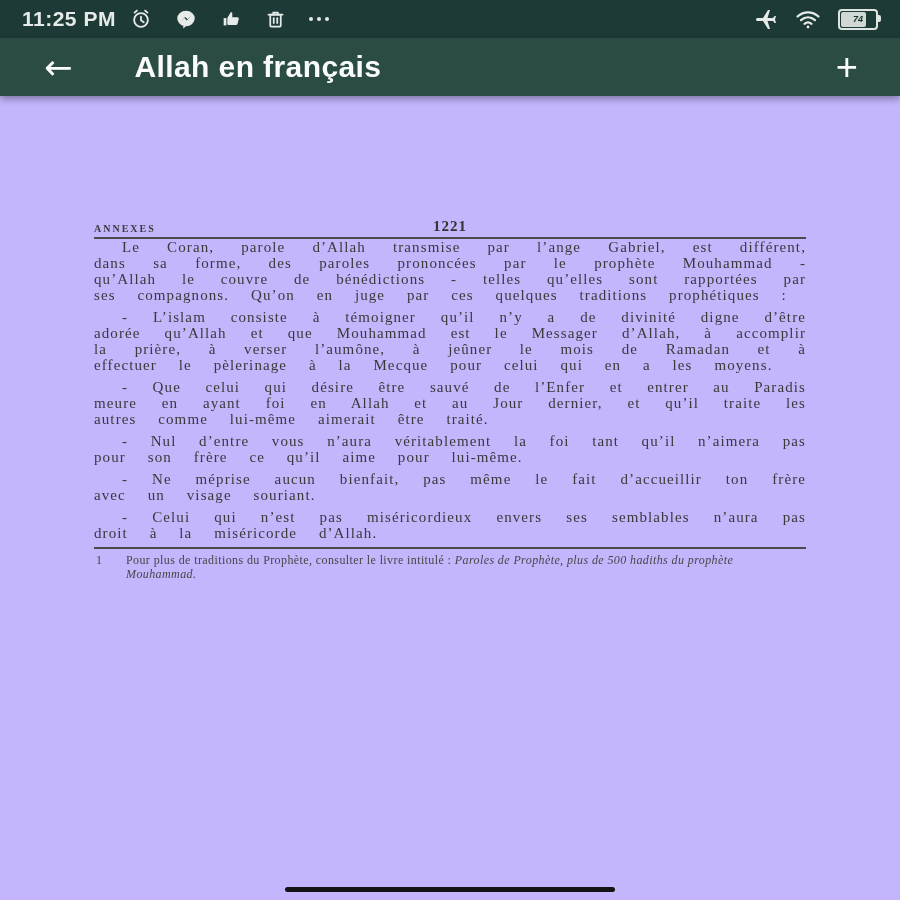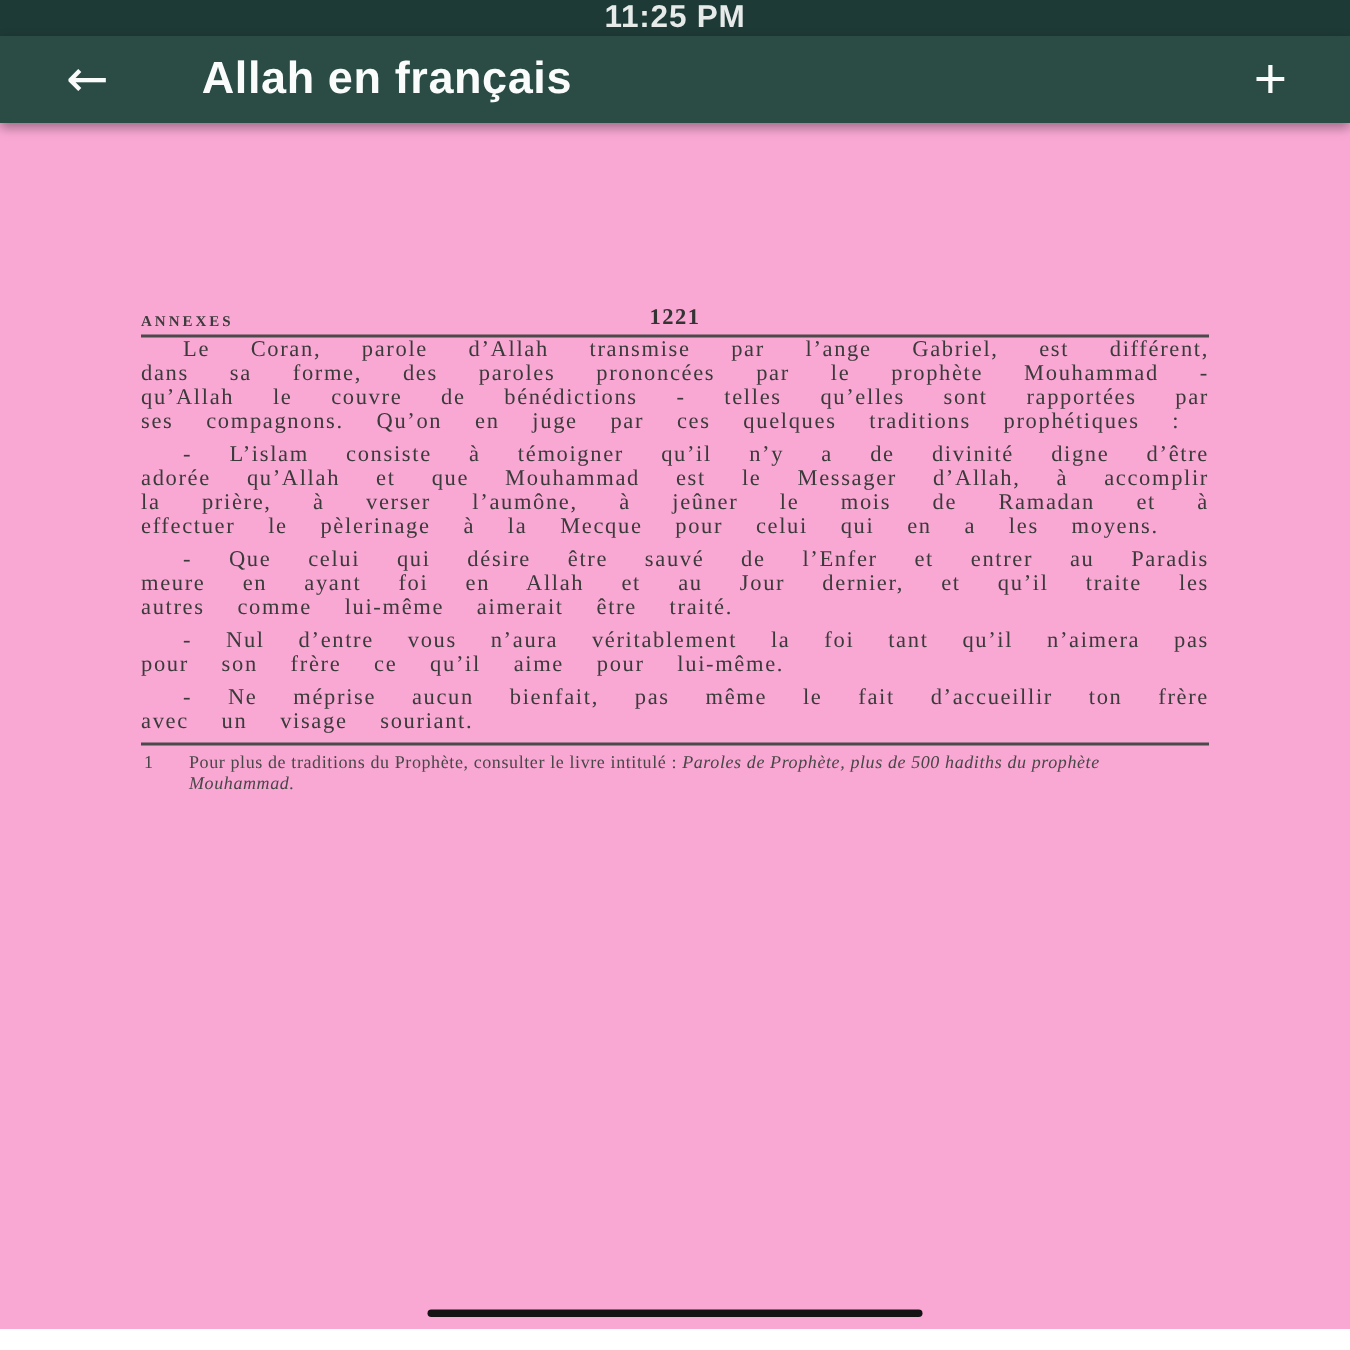--- a/index.html
+++ b/index.html
@@ -5,23 +5,23 @@
   html, body { margin: 0; padding: 0; }
   body {
     width: 900px; height: 900px; overflow: hidden;
     background: #ffffff;
     font-family: "Liberation Sans", sans-serif;
     position: relative;
   }
 
   
   .status-bar {
-    height: 24px; background: #1e3a36;
+    height: 38px; background: #1e3a36;
     display: flex; align-items: center;
-    padding: 0 22px; color: #e6ebe9; flex-direction: column;
+    padding: 0 22px; color: #e6ebe9;
   }
   .status-time { font-size: 21px; font-weight: bold; letter-spacing: 0.5px; }
   .sb-left-icons { display: flex; align-items: center; gap: 23px; margin-left: 14px; }
   .sb-right { margin-left: auto; display: flex; align-items: center; gap: 17px; }
   .sb-icon { display: inline-flex; align-items: center; justify-content: center; }
   .sb-icon svg { display: block; }
   .dots { display: flex; gap: 4px; }
   .dots i { width: 4px; height: 4px; border-radius: 50%; background: #e6ebe9; display: block; }
   .battery {
     position: relative; width: 36px; height: 17px;
@@ -57,21 +57,21 @@
     font-size: 30px; font-weight: bold; letter-spacing: 0.4px; margin-left: 62px;
   }
   .add-btn {
     margin-left: auto; margin-right: 42px;
     font-size: 38px; font-weight: 300; line-height: 1;
     background: none; border: none; color: #fafcfb; cursor: pointer; padding: 0;
   }
 
   
   .content {
-    position: relative; height: 804px; background: #f9a8d4; overflow: hidden;
+    position: relative; height: 804px; background: #c4b5fd; overflow: hidden;
   }
   .page {
     width: 712px; margin: 122px auto 0;
     font-family: "Liberation Serif", serif; color: #343434;
   }
   .page-head { position: relative; border-bottom: 2px solid #4a4a4a; padding-bottom: 3px; height: 16px; }
   .running-head {
     font-size: 10px; letter-spacing: 2px; color: #3c3c3c; font-weight: bold;
     position: absolute; left: 0; bottom: 3px;
   }
@@ -184,20 +184,21 @@
       <span class="page-number">1221</span>
     </div>
 
 
     <div class="body-text">
       <p>Le Coran, parole d’Allah transmise par l’ange Gabriel, est différent, dans sa forme, des paroles prononcées par le prophète Mouhammad - qu’Allah le couvre de bénédictions - telles qu’elles sont rapportées par ses compagnons. Qu’on en juge par ces quelques traditions prophétiques  :</p>
       <p>- L’islam consiste à témoigner qu’il n’y a de divinité digne d’être adorée qu’Allah et que Mouhammad est le Messager d’Allah, à accomplir la prière, à verser l’aumône, à jeûner le mois de Ramadan et à effectuer le pèlerinage à la Mecque pour celui qui en a les moyens.</p>
       <p>- Que celui qui désire être sauvé de l’Enfer et entrer au Paradis meure en ayant foi en Allah et au Jour dernier, et qu’il traite les autres comme lui-même aimerait être traité.</p>
       <p>- Nul d’entre vous n’aura véritablement la foi tant qu’il n’aimera pas pour son frère ce qu’il aime pour lui-même.</p>
       <p>- Ne méprise aucun bienfait, pas même le fait d’accueillir ton frère avec un visage souriant.</p>
+      <p>- Celui qui n’est pas miséricordieux envers ses semblables n’aura pas droit à la miséricorde d’Allah.</p>
     </div>
 
     <div class="footnote">
       <span class="fn-marker">1</span>
       <span class="fn-body"><span>Pour plus de traditions du Prophète, consulter le livre intitulé : </span><span class="fn-italic">Paroles de Prophète, plus de 500 hadiths du prophète Mouhammad.</span></span>
     </div>
 
   </div>
 
   <div class="home-indicator"></div>

